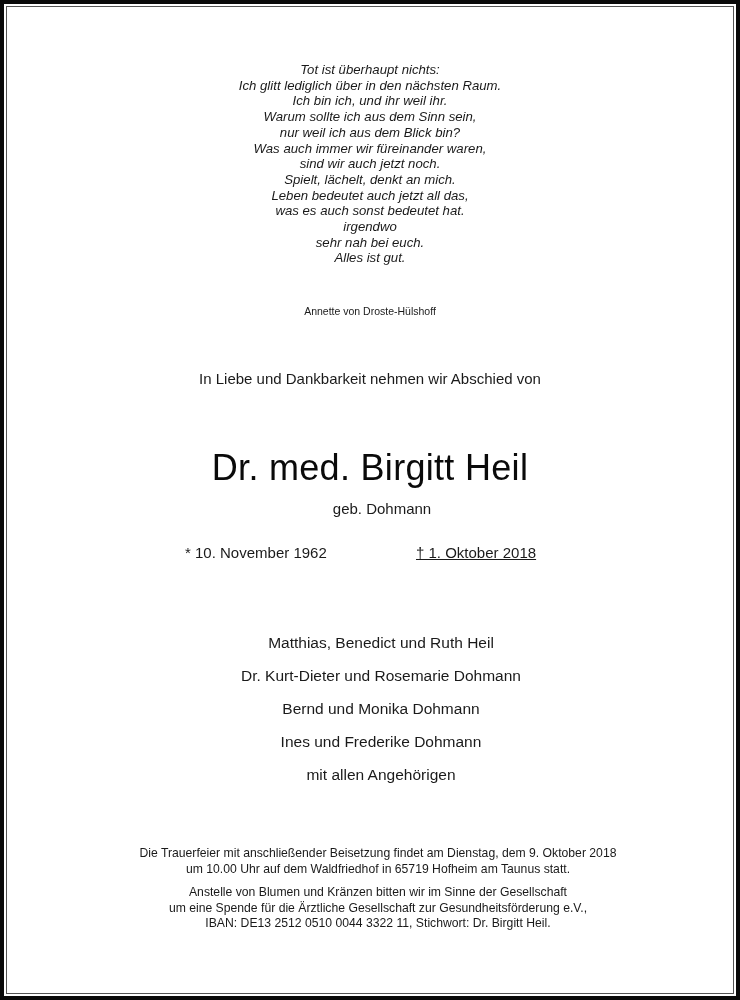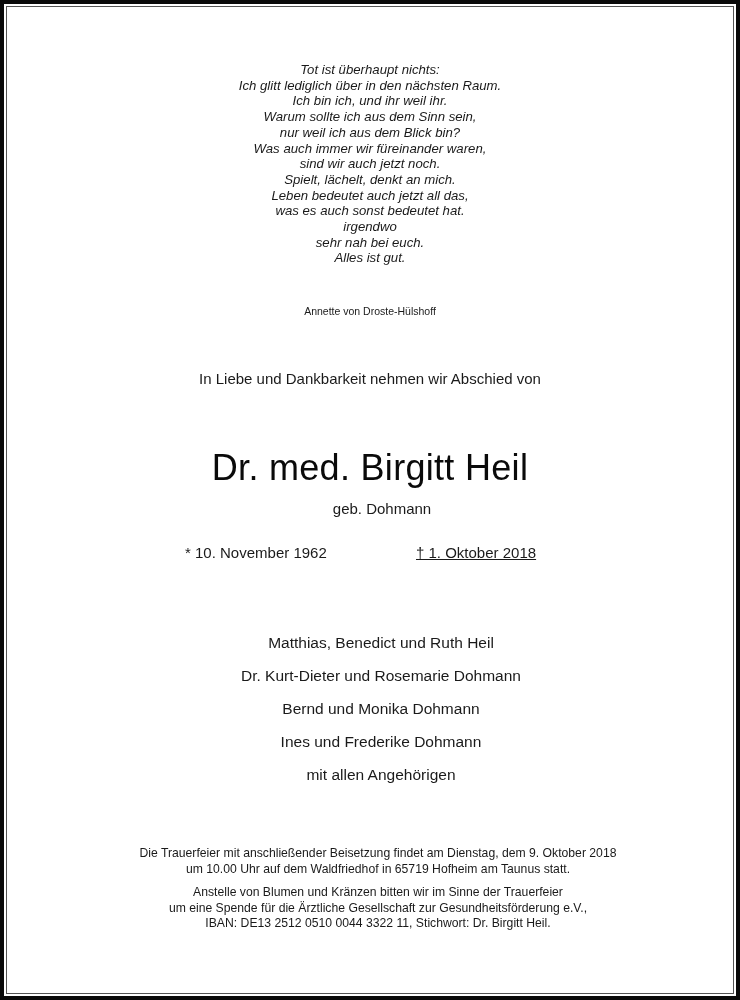--- a/index.html
+++ b/index.html
@@ -64,16 +64,16 @@
   <span class="mourner">Ines und Frederike Dohmann</span>
   <span class="mourner">mit allen Angehörigen</span>
 </div>
 
 <div class="block funeral">
   <span class="line">Die Trauerfeier mit anschließender Beisetzung findet am Dienstag, dem 9. Oktober 2018</span>
   <span class="line">um 10.00 Uhr auf dem Waldfriedhof in 65719 Hofheim am Taunus statt.</span>
 </div>
 
 <div class="block donation">
-  <span class="line">Anstelle von Blumen und Kränzen bitten wir im Sinne der Trauerfeier</span>
+  <span class="line">Anstelle von Blumen und Kränzen bitten wir im Sinne der Gesellschaft</span>
   <span class="line">um eine Spende für die Ärztliche Gesellschaft zur Gesundheitsförderung e.V.,</span>
   <span class="line">IBAN: DE13 2512 0510 0044 3322 11, Stichwort: Dr. Birgitt Heil.</span>
 </div>
 
 </body></html>

